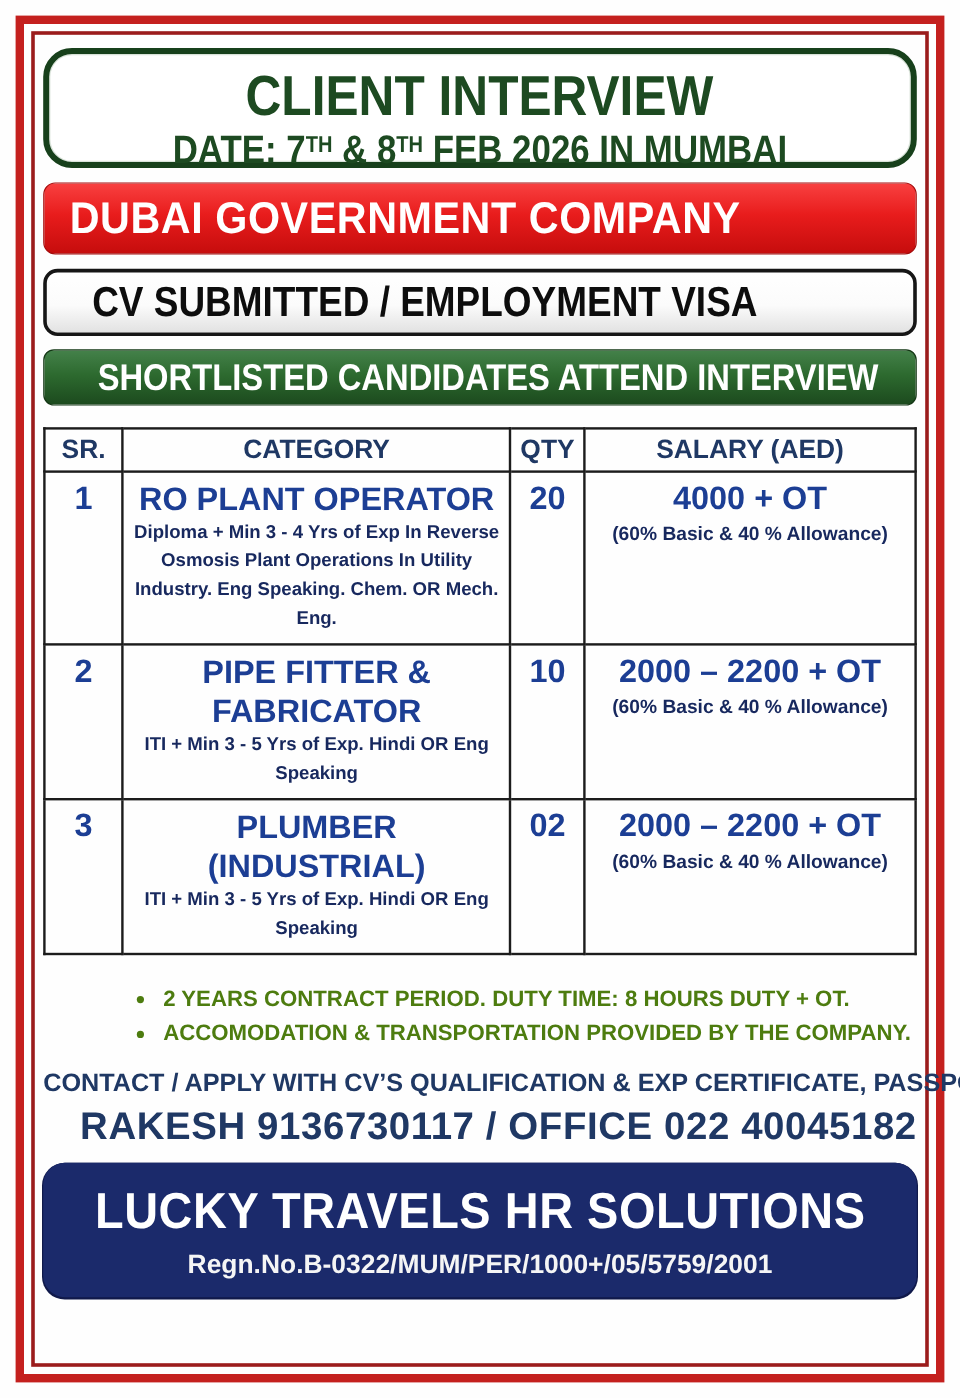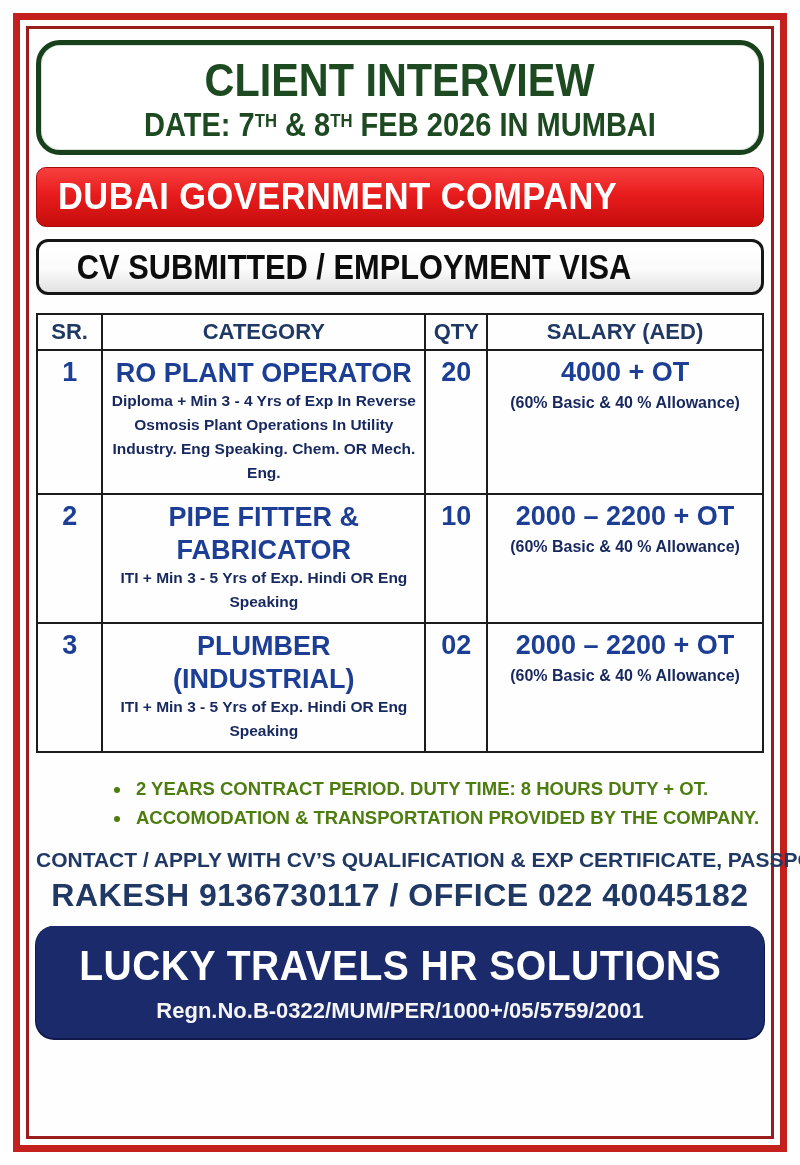--- a/index.html
+++ b/index.html
@@ -13,21 +13,21 @@
   body{font-family:"Liberation Sans","DejaVu Sans",sans-serif;}
   .page{position:relative;width:800px;height:1165px;background:#fefefe;overflow:hidden;margin:0 auto;}
   .frame-outer{position:absolute;left:13px;top:13px;right:13px;bottom:13px;border:7px solid var(--frame-red);pointer-events:none;}
   .frame-inner{position:absolute;left:26px;top:26px;right:26px;bottom:26px;border:3px solid var(--frame-inner-red);pointer-events:none;}
   .content{position:absolute;left:36px;top:40px;width:728px;}
 
   .condensed{display:inline-block;transform:scaleX(.88);transform-origin:center;white-space:nowrap;}
   .condensed2{display:inline-block;transform:scaleX(.93);transform-origin:center;white-space:nowrap;}
 
   .header-box{border:5px solid #17401b;border-radius:24px;background:#fff;
-    box-shadow:0 0 0 1px #d8e2d8 inset;text-align:center;padding:10px 6px 14px;height:115px;}
+    box-shadow:0 0 0 1px #d8e2d8 inset;text-align:center;padding:10px 6px 14px;height:100px;}
   .header-title{font-size:47px;font-weight:bold;color:var(--header-green);letter-spacing:0;line-height:1.05;}
   .header-date{font-size:33px;font-weight:bold;color:var(--header-green);line-height:1.15;margin-top:2px;}
   .header-date sup{font-size:19px;vertical-align:9px;}
 
   .banner{border-radius:10px;text-align:left;margin-top:12px;}
   .banner-red{background:linear-gradient(#f84040 0%,var(--banner-red) 45%,#c60d0d 100%);
     border:1px solid #a50c0c;height:60px;line-height:58px;}
   .banner-red .txt{color:#fff;font-size:37px;font-weight:bold;letter-spacing:.5px;}
   .banner-white{background:linear-gradient(#ffffff 0%,#fbfbfb 55%,#e2e2e2 100%);
     border:3px solid #161616;border-radius:12px;height:56px;line-height:50px;}
@@ -50,21 +50,21 @@
   .sal-note{color:var(--note-navy);font-size:16px;font-weight:bold;margin-top:6px;}
 
   ul.notes{margin:22px 0 0 96px;color:#4d7c0f;}
   ul.notes li{font-size:18.5px;font-weight:bold;line-height:1.55;padding-left:4px;}
 
   .apply-line{margin-top:16px;text-align:center;color:var(--contact-navy);
     font-size:21px;font-weight:bold;white-space:nowrap;}
   .email-line{margin-top:10px;text-align:center;}
   .email-link{color:var(--email-red);font-size:31px;font-weight:bold;text-decoration:underline;cursor:pointer;}
   .info-line{margin-top:8px;text-align:center;color:var(--info-blue);font-size:24px;font-weight:bold;}
-  .phone-line{margin-top:5px;text-align:center;color:var(--contact-navy);font-size:32px;font-weight:bold;letter-spacing:.5px;}
+  .phone-line{margin-top:5px;text-align:right;color:var(--contact-navy);font-size:32px;font-weight:bold;letter-spacing:.5px;}
 
   .footer-box{margin-top:12px;background:var(--navy);border-radius:18px;text-align:center;
     padding:16px 14px 14px;box-shadow:0 1px 0 1px #10194a;}
   .footer-title{color:#ffffff;font-size:42px;font-weight:bold;letter-spacing:.5px;}
   .footer-regn{color:#f5f5f5;font-size:22px;font-weight:bold;margin-top:8px;}
 </style>
 </head>
 <body>
 
 <div class="page">
@@ -83,20 +83,23 @@
     </div>
 
     <div class="banner banner-red">
       <span class="txt condensed2">DUBAI GOVERNMENT COMPANY</span>
     </div>
 
     <div class="banner banner-white">
       <span class="txt condensed">CV SUBMITTED / EMPLOYMENT VISA</span>
     </div>
 
+    <div class="banner banner-green">
+      <span class="txt condensed">SHORTLISTED CANDIDATES ATTEND INTERVIEW</span>
+    </div>
 
     <table class="jobs">
       <colgroup>
           <col class="col-sr">
           <col class="col-cat">
           <col class="col-qty">
           <col class="col-sal">
         </colgroup>
       <thead>
         <tr>

